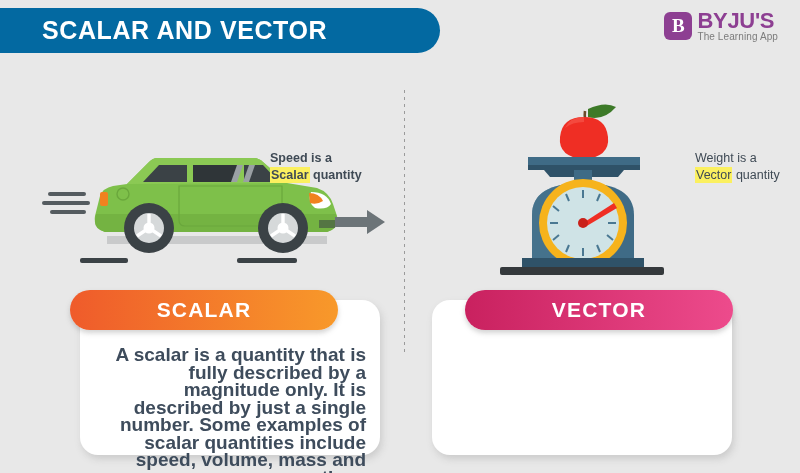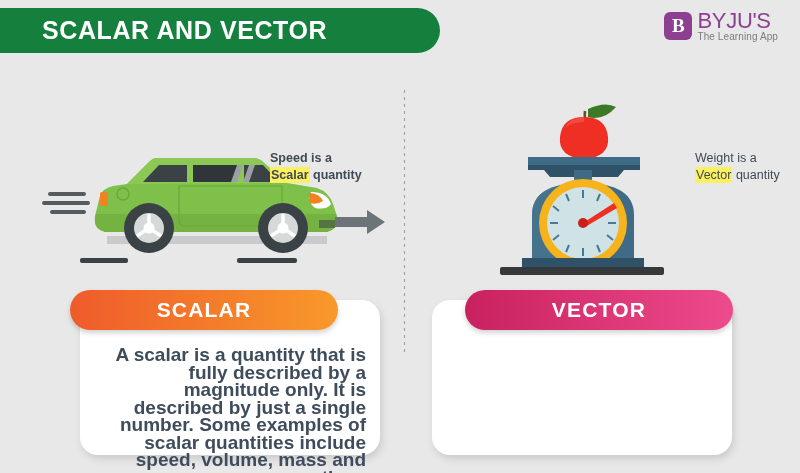--- a/index.html
+++ b/index.html
@@ -8,21 +8,21 @@
     background:#e8e8e8;
     font-family:"Liberation Sans", sans-serif;
     position:relative;
     overflow:hidden;
   }
 
   
   #banner {
     position:absolute; left:0; top:8px;
     width:440px; height:45px;
-    background:#15803d;
+    background:#0369a1;
     border-top-right-radius:24px;
     border-bottom-right-radius:24px;
     display:flex; align-items:center;
   }
   #banner-title {
     color:#ffffff;
     font-size:25px;
     font-weight:bold;
     letter-spacing:0.6px;
     padding-left:42px;
@@ -35,21 +35,21 @@
     width:28px; height:28px; border-radius:6px;
     background:#8d3f92; position:relative; margin-right:5px; margin-top:2px;
   }
   #logo-mark .b-glyph {
     position:absolute; left:0; top:0; width:100%; height:100%;
     display:flex; align-items:center; justify-content:center;
     color:#ffffff; font-size:19px; font-weight:bold;
     font-family:"Liberation Serif", serif;
   }
   #logo-text { display:flex; flex-direction:column; }
-  #logo-name { color:#8d3f92; font-size:22px; font-weight:normal; line-height:21px; letter-spacing:-0.3px; }
+  #logo-name { color:#8d3f92; font-size:22px; font-weight:bold; line-height:21px; letter-spacing:-0.3px; }
   #logo-tag { color:#7c7c7c; font-size:10px; line-height:12px; letter-spacing:0.1px; }
 
   
   #divider {
     position:absolute; left:404px; top:90px;
     width:1px; height:266px;
     background-image:linear-gradient(to bottom,#9a9a9a 0 3px, transparent 3px 7px);
     background-size:1px 7px;
   }
 

